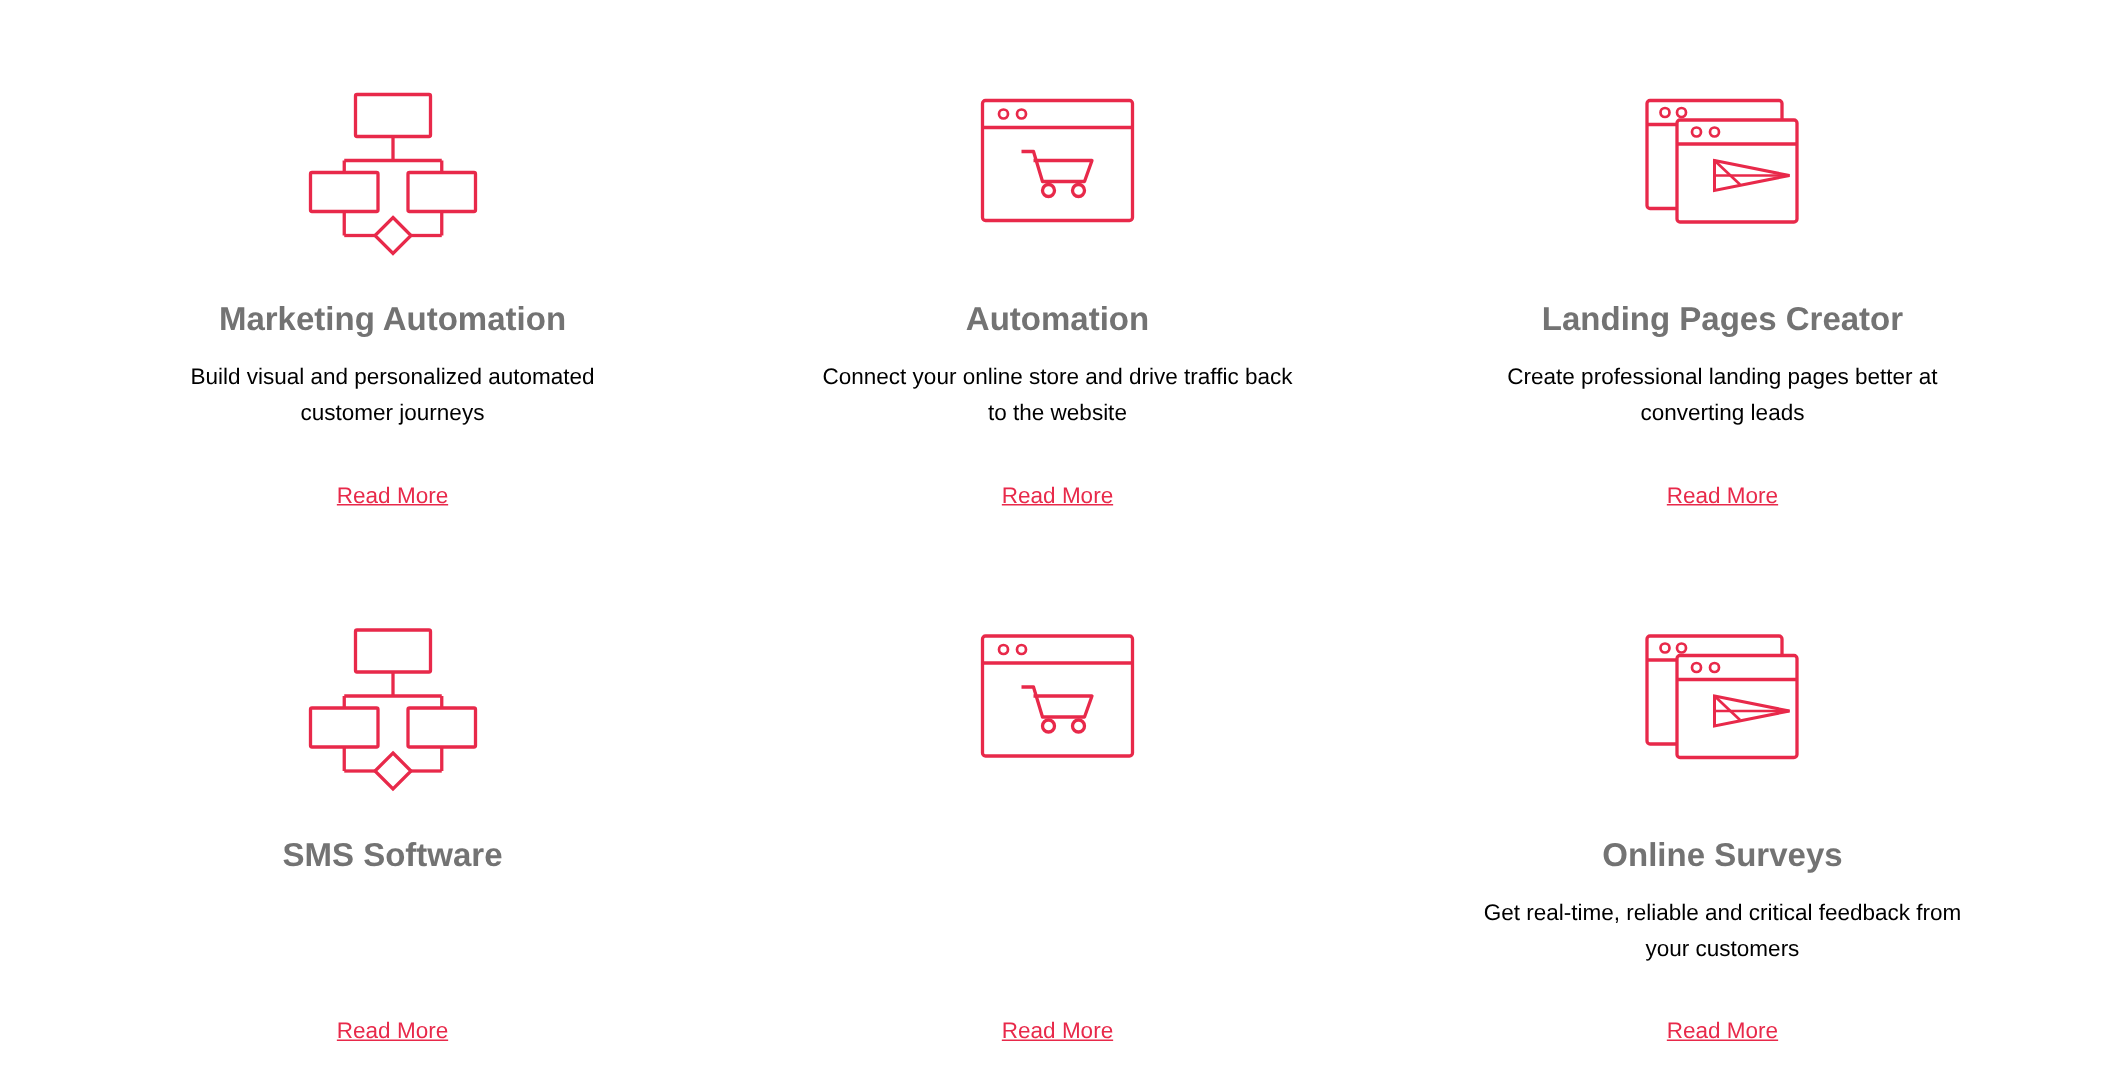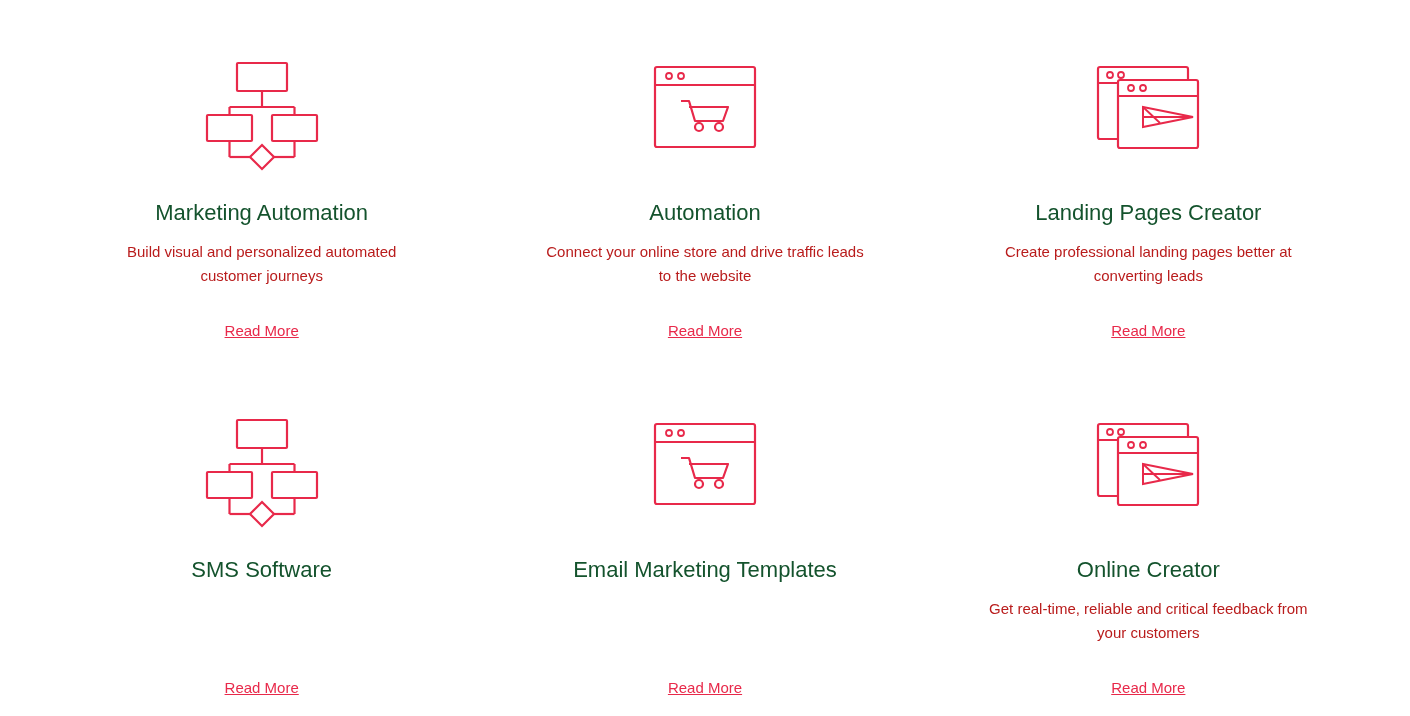--- a/index.html
+++ b/index.html
@@ -27,27 +27,27 @@
     .icon-area {
       width: 130px;
       height: 130px;
       display: flex;
       align-items: center;
       justify-content: center;
       margin-bottom: 20px;
     }
     .card-title {
       font-size: 22px;
-      font-weight: 400;
-      color: #14532d;
+      font-weight: 700;
+      color: #737373;
       margin-bottom: 14px;
     }
     .card-desc {
       font-size: 15px;
-      color: #b91c1c;
+      color: #000000;
       line-height: 1.6;
       margin-bottom: 24px;
       min-height: 50px;
     }
     .read-more {
       color: #e8294a;
       font-size: 15px;
       text-decoration: underline;
       cursor: pointer;
       margin-top: auto;
@@ -106,21 +106,21 @@
         <circle cx="24" cy="21" r="3" fill="none" stroke="#e8294a" stroke-width="1.8"></circle>
         <circle cx="36" cy="21" r="3" fill="none" stroke="#e8294a" stroke-width="1.8"></circle>
 
         <path d="M36 46 L44 46 L50 66 L78 66 L83 52 L44 52" stroke="#e8294a" stroke-width="2.2" fill="none" stroke-linejoin="round"></path>
 
         <circle cx="54" cy="72" r="4" stroke="#e8294a" stroke-width="2.2" fill="none"></circle>
         <circle cx="74" cy="72" r="4" stroke="#e8294a" stroke-width="2.2" fill="none"></circle>
       </svg>
     </div>
     <div class="card-title">Automation</div>
-    <div class="card-desc">Connect your online store and drive traffic leads to the website</div>
+    <div class="card-desc">Connect your online store and drive traffic back to the website</div>
     <a class="read-more" href="#">Read More</a>
   </div>
 
   <div class="card">
     <div class="icon-area">
       <svg width="120" height="120" viewBox="0 0 120 120" fill="none" xmlns="http://www.w3.org/2000/svg">
 
         <rect x="10" y="12" width="90" height="72" rx="2" stroke="#e8294a" stroke-width="2.2" fill="none"></rect>
 
         <line x1="10" y1="28" x2="100" y2="28" stroke="#e8294a" stroke-width="2.2"></line>
@@ -182,21 +182,20 @@
 
         <circle cx="24" cy="21" r="3" fill="none" stroke="#e8294a" stroke-width="1.8"></circle>
         <circle cx="36" cy="21" r="3" fill="none" stroke="#e8294a" stroke-width="1.8"></circle>
 
         <path d="M36 46 L44 46 L50 66 L78 66 L83 52 L44 52" stroke="#e8294a" stroke-width="2.2" fill="none" stroke-linejoin="round"></path>
 
         <circle cx="54" cy="72" r="4" stroke="#e8294a" stroke-width="2.2" fill="none"></circle>
         <circle cx="74" cy="72" r="4" stroke="#e8294a" stroke-width="2.2" fill="none"></circle>
       </svg>
     </div>
-    <div class="card-title">Email Marketing Templates</div>
     <a class="read-more" href="#">Read More</a>
   </div>
 
   <div class="card">
     <div class="icon-area">
       <svg width="120" height="120" viewBox="0 0 120 120" fill="none" xmlns="http://www.w3.org/2000/svg">
 
         <rect x="10" y="12" width="90" height="72" rx="2" stroke="#e8294a" stroke-width="2.2" fill="none"></rect>
 
         <line x1="10" y1="28" x2="100" y2="28" stroke="#e8294a" stroke-width="2.2"></line>
@@ -207,18 +206,18 @@
         <rect x="30" y="25" width="80" height="68" rx="2" stroke="#e8294a" stroke-width="2.2" fill="white"></rect>
         <line x1="30" y1="41" x2="110" y2="41" stroke="#e8294a" stroke-width="2.2"></line>
         <circle cx="43" cy="33" r="3" fill="none" stroke="#e8294a" stroke-width="1.8"></circle>
         <circle cx="55" cy="33" r="3" fill="none" stroke="#e8294a" stroke-width="1.8"></circle>
 
         <polygon points="55,52 105,62 55,72" stroke="#e8294a" stroke-width="2" fill="none"></polygon>
         <line x1="55" y1="62" x2="105" y2="62" stroke="#e8294a" stroke-width="1.8"></line>
         <line x1="55" y1="52" x2="72" y2="68" stroke="#e8294a" stroke-width="1.8"></line>
       </svg>
     </div>
-    <div class="card-title">Online Creator</div>
+    <div class="card-title">Online Surveys</div>
     <div class="card-desc">Get real-time, reliable and critical feedback from your customers</div>
     <a class="read-more" href="#">Read More</a>
   </div>
 
 </div>
 
 </body></html>

